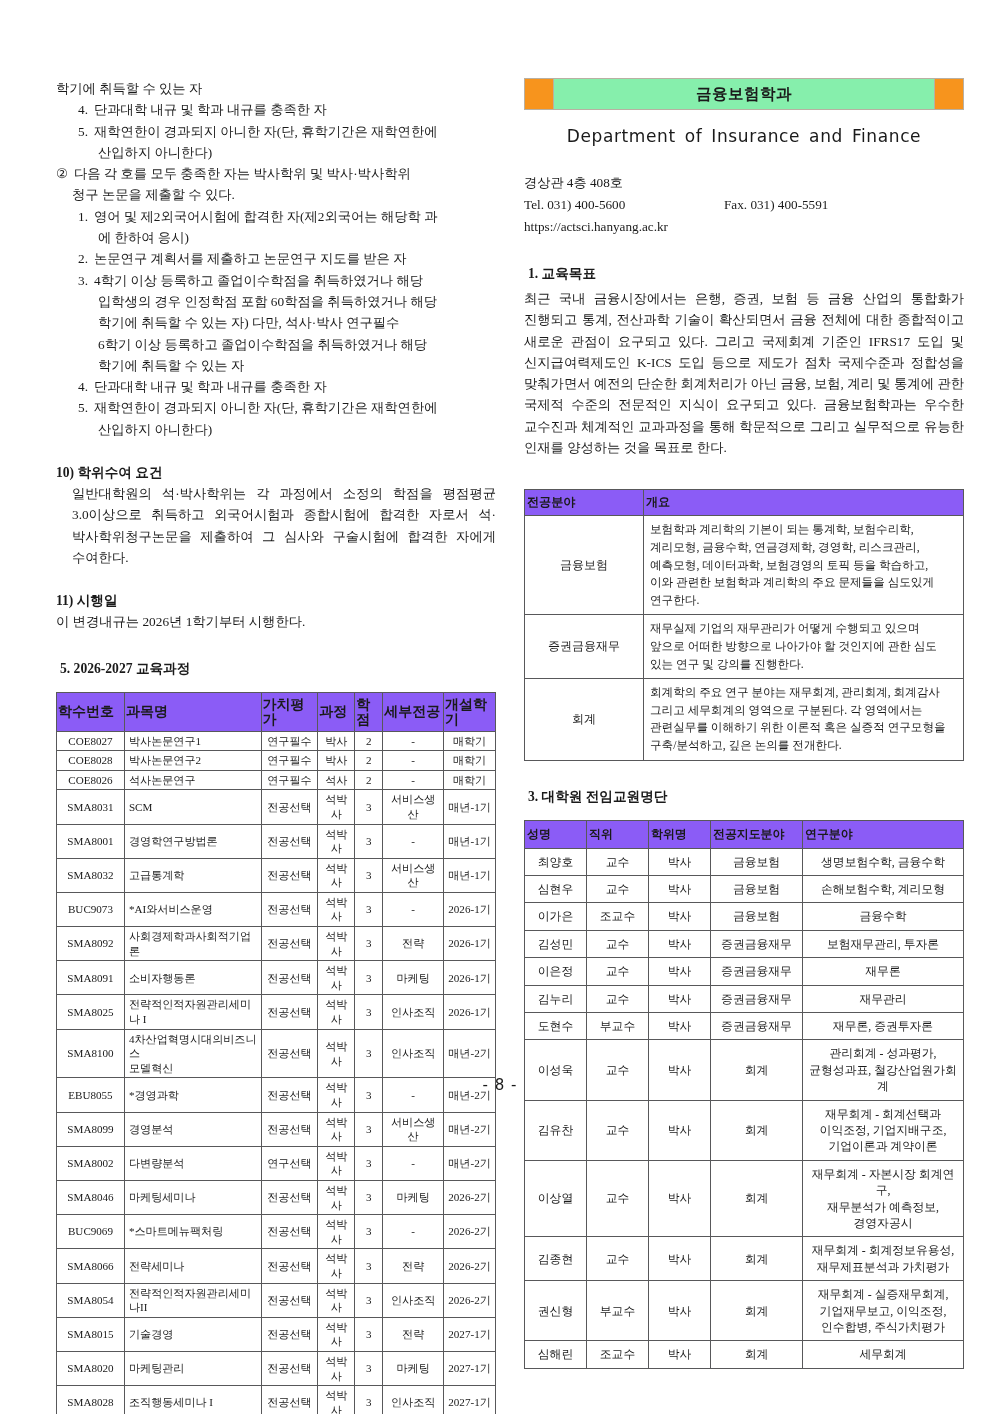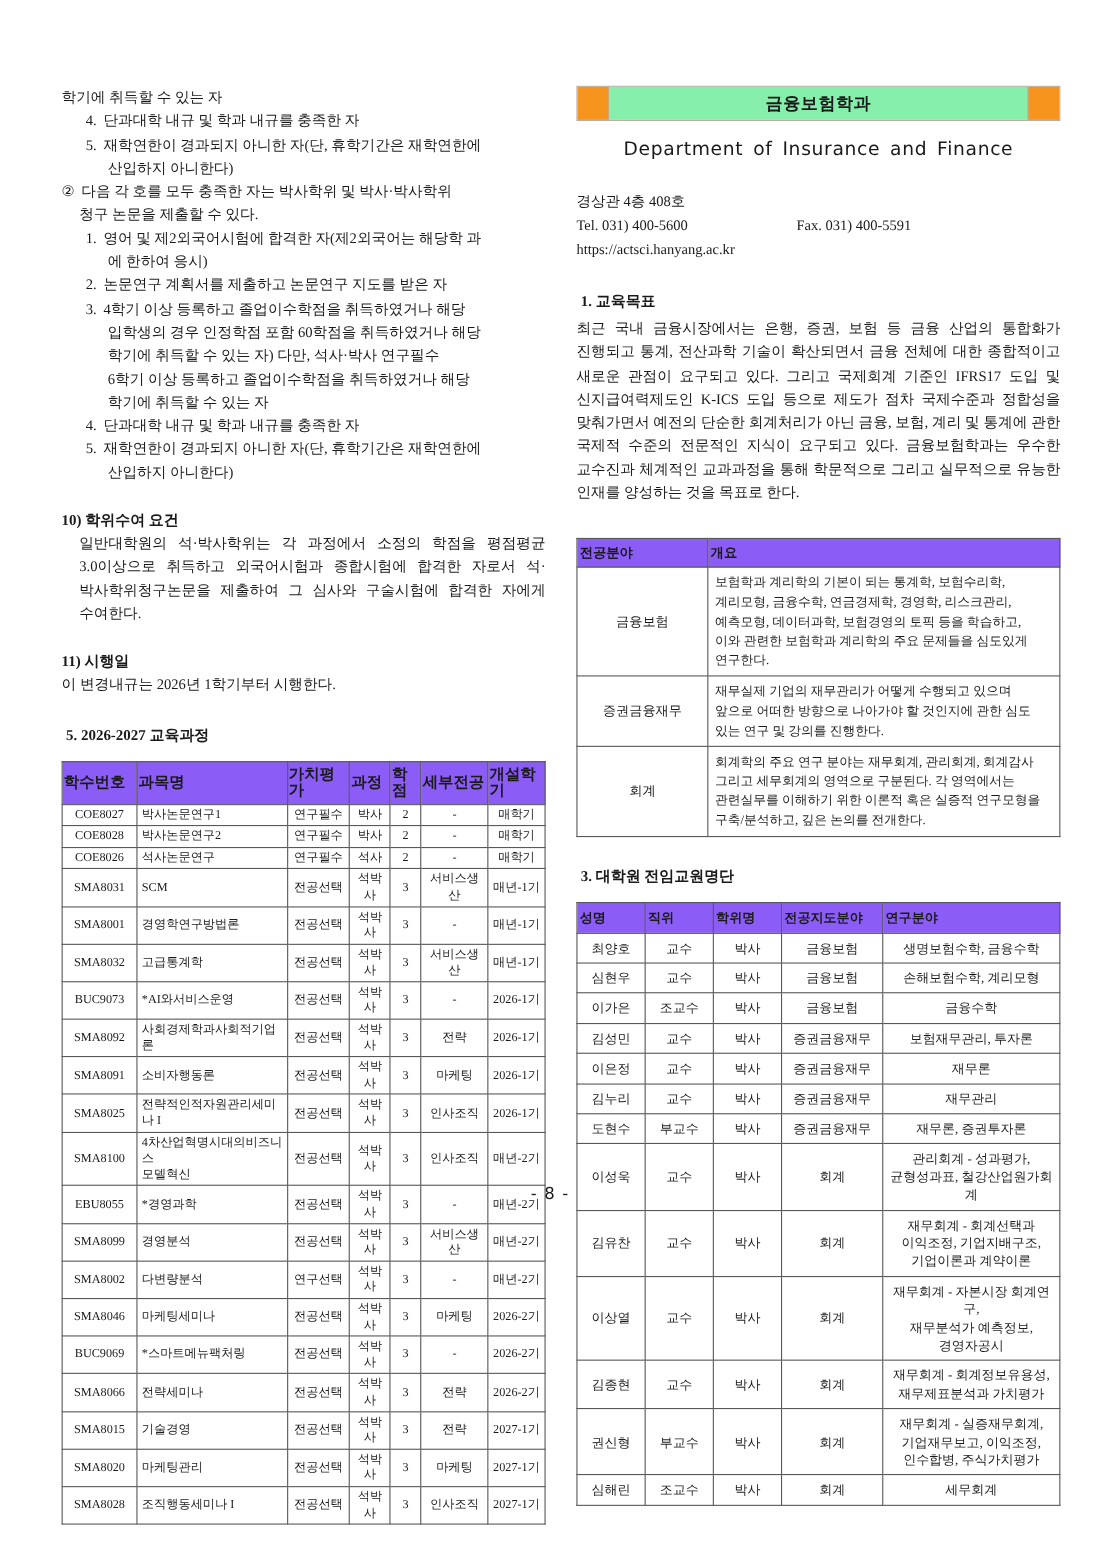--- a/index.html
+++ b/index.html
@@ -428,20 +428,29 @@
             <tr>
               <td class="code">SMA8066</td>
               <td class="name">전략세미나</td>
               <td>전공선택</td>
               <td class="num">석박사</td>
               <td class="num">3</td>
               <td>전략</td>
               <td>2026-2기</td>
             </tr>
             <tr>
+              <td class="code">SMA8054</td>
+              <td class="name">전략적인적자원관리세미나II</td>
+              <td>전공선택</td>
+              <td class="num">석박사</td>
+              <td class="num">3</td>
+              <td>인사조직</td>
+              <td>2026-2기</td>
+            </tr>
+            <tr>
               <td class="code">SMA8015</td>
               <td class="name">기술경영</td>
               <td>전공선택</td>
               <td class="num">석박사</td>
               <td class="num">3</td>
               <td>전략</td>
               <td>2027-1기</td>
             </tr>
             <tr>
               <td class="code">SMA8020</td>

